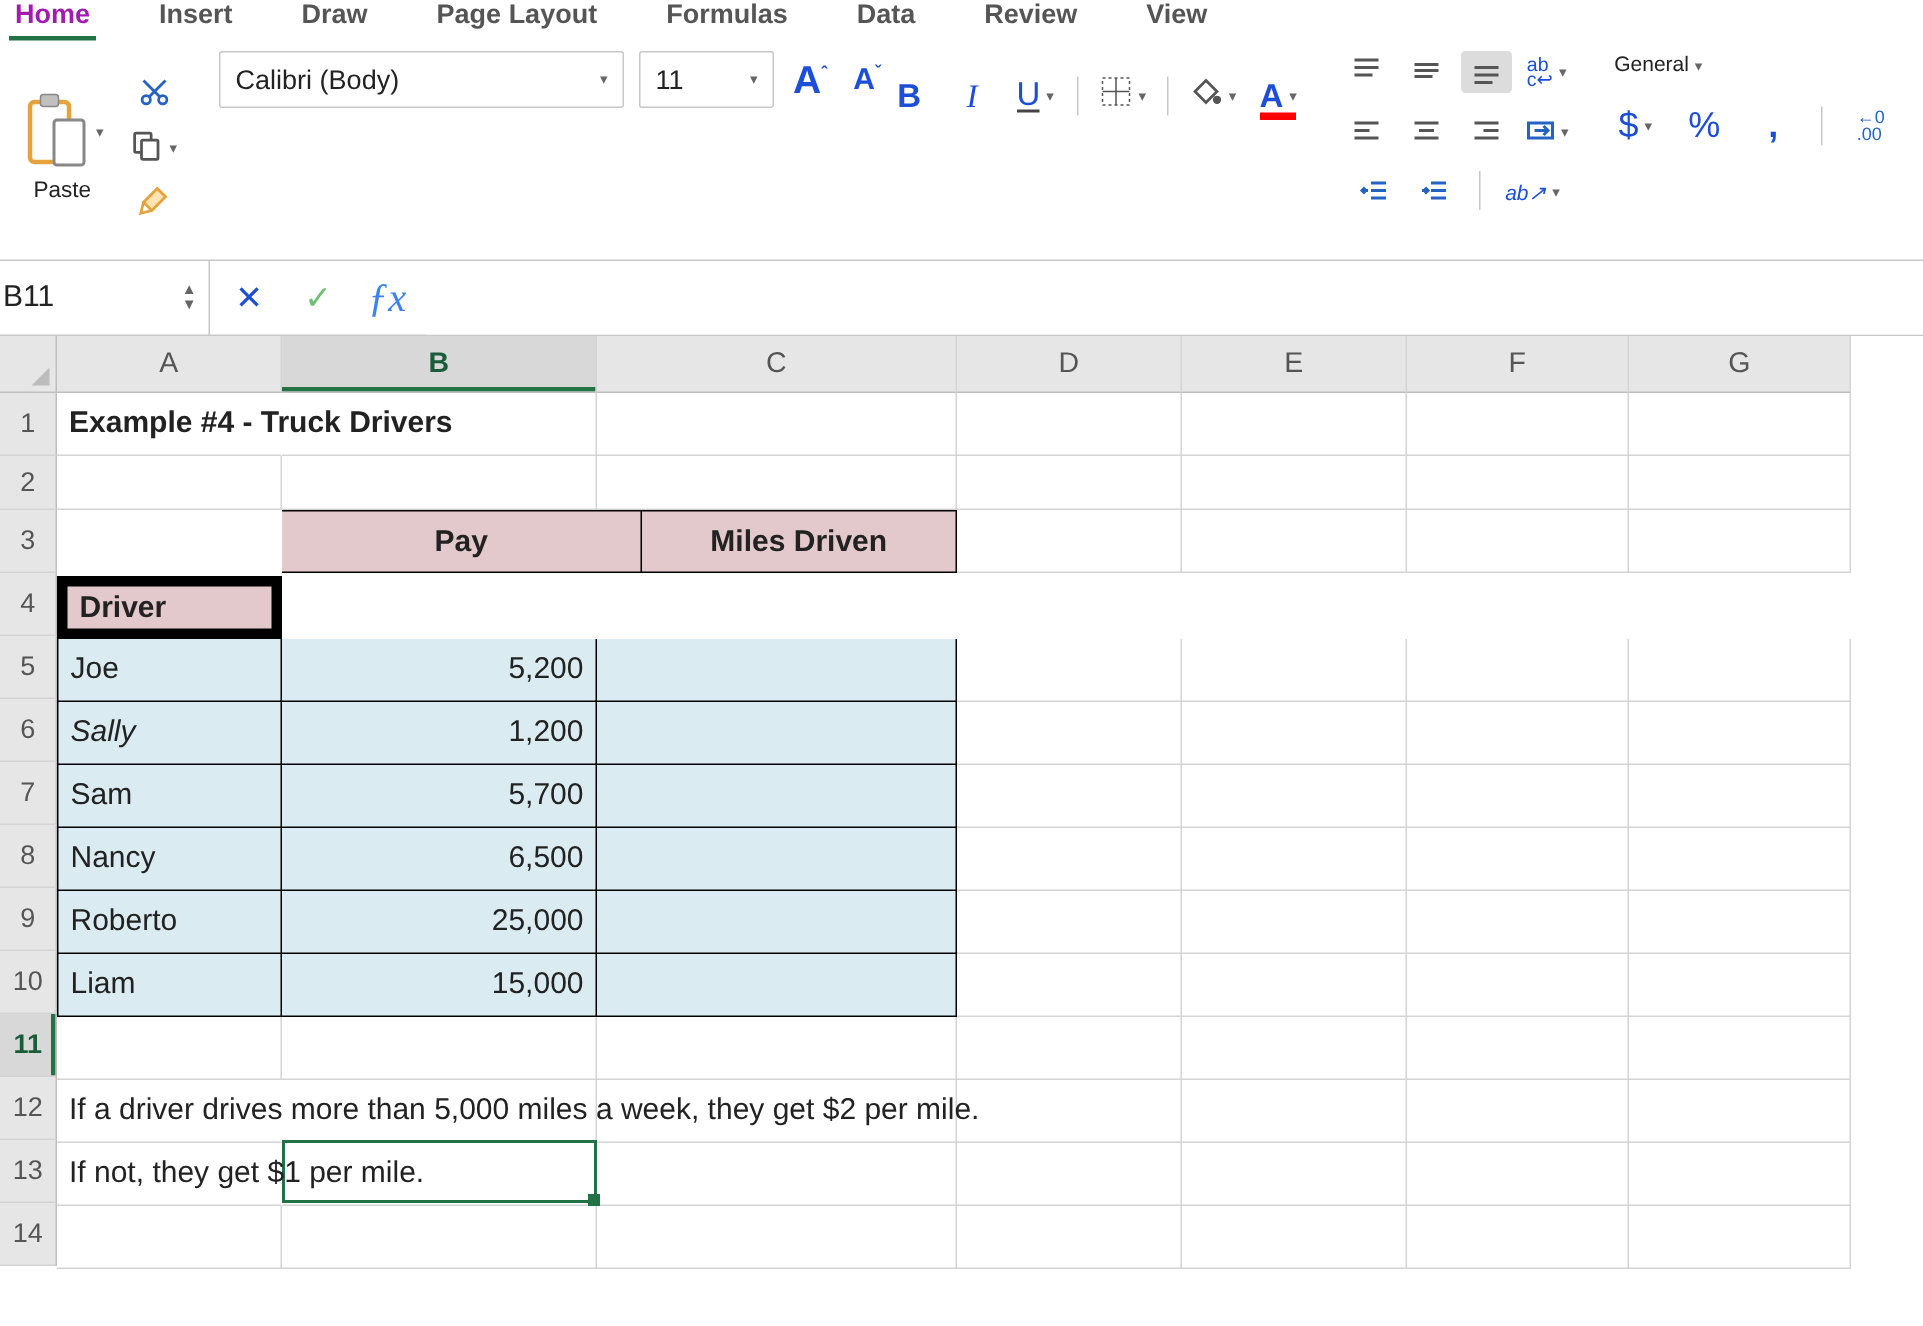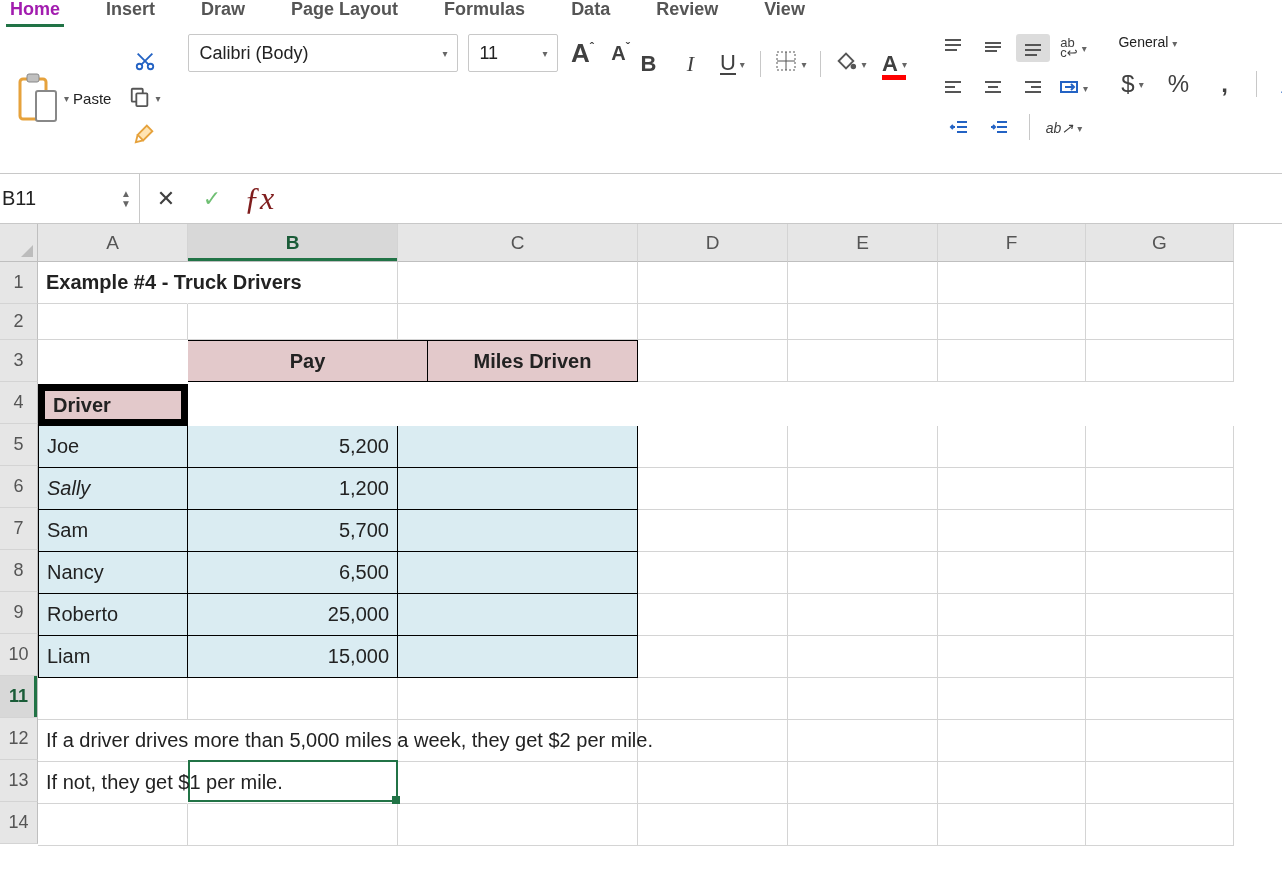--- a/index.html
+++ b/index.html
@@ -58,27 +58,27 @@
     display:flex;
     align-items:center;
     padding:10px 14px;
     gap:10px;
   }
   .vsplit{width:1px;background:var(--toolbar-border);margin:18px 0;}
   .stack{display:flex;flex-direction:column;gap:8px;align-items:center;}
 
   .iconbtn{
     display:inline-flex;align-items:center;justify-content:center;
-    min-width:28px;height:28px;border-radius:3px;cursor:pointer;color:#404040;
+    min-width:28px;height:28px;border-radius:3px;cursor:pointer;color:#1d4ed8;
   }
   .chev{font-size:10px;color:#666;margin-left:4px;}
   .chev::after{content:"▾";}
   .iconbtn.active{background:#dcdcdc;}
 
-  .paste-block{display:flex;flex-direction:row;align-items:center;gap:4px;}
+  .paste-block{display:flex;flex-direction:column;align-items:center;gap:4px;}
   .paste-glyph{width:46px;height:52px;position:relative;}
   .paste-glyph svg{width:46px;height:52px;}
   .paste-label{font-size:15px;}
 
   .font-row{display:flex;align-items:center;gap:10px;}
   .font-row select, .font-row .combo{
     border:1px solid var(--toolbar-border);
     background:#fff;border-radius:2px;
     height:38px;font-size:18px;padding:0 10px;
     display:flex;align-items:center;gap:8px;
@@ -101,21 +101,21 @@
   
   .fxbar{
     display:flex;align-items:center;height:50px;border-bottom:1px solid var(--toolbar-border);
   }
   .namebox{
     width:140px;height:50px;border-right:1px solid var(--toolbar-border);
     display:flex;align-items:center;justify-content:space-between;padding:0 8px 0 2px;font-size:20px;
   }
   .spin{display:flex;flex-direction:column;font-size:10px;color:#666;line-height:10px;}
   .fxbtns{display:flex;align-items:center;gap:18px;padding:0 12px;color:#9e9e9e;font-size:22px;}
-  .fxbtns .fx{font-style:italic;font-family:"Times New Roman",serif;font-size:32px;color:#7f1d1d;}
+  .fxbtns .fx{font-style:italic;font-family:"Times New Roman",serif;font-size:27px;color:#3b82f6;}
   .fxinput{flex:1;height:100%;border:none;outline:none;font-size:18px;padding:0 10px;}
 
   
   .sheet{display:flex;flex:1;}
   .rowhdrs{display:flex;flex-direction:column;}
   .corner{
     width:38px;height:38px;background:var(--header-bg);
     border-right:1px solid var(--border-dark);border-bottom:1px solid var(--border-dark);
     position:relative;
   }

